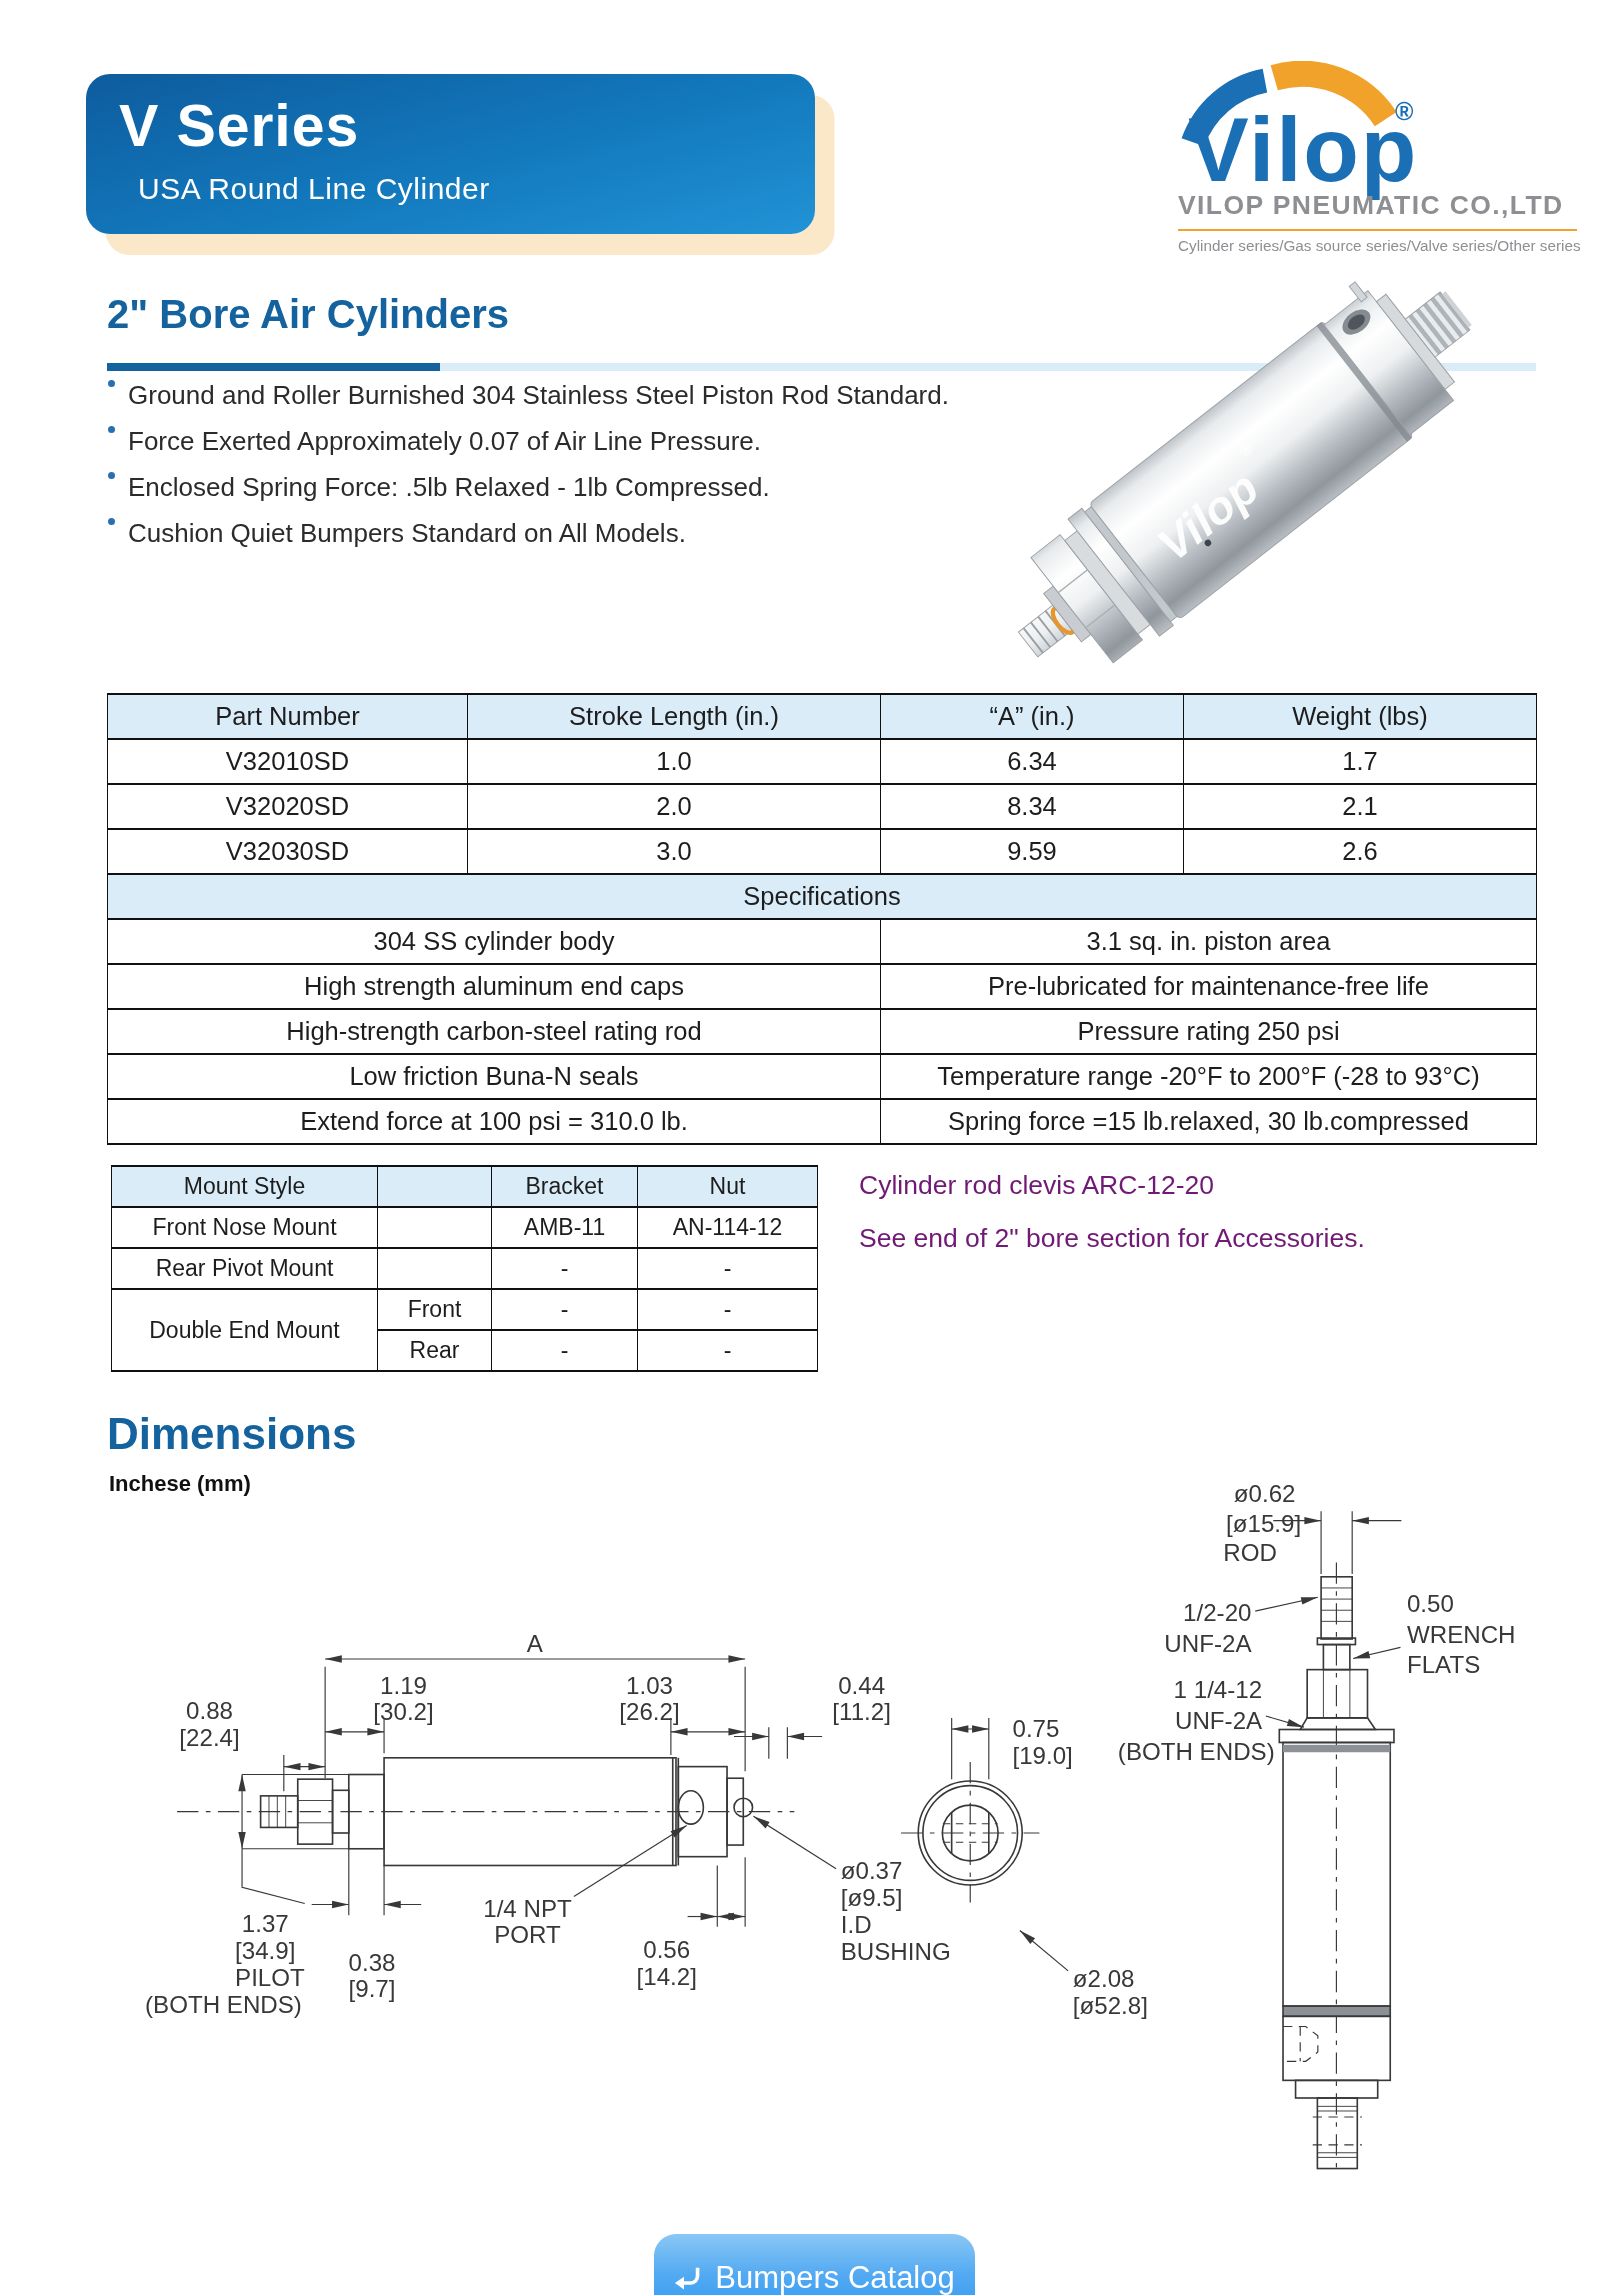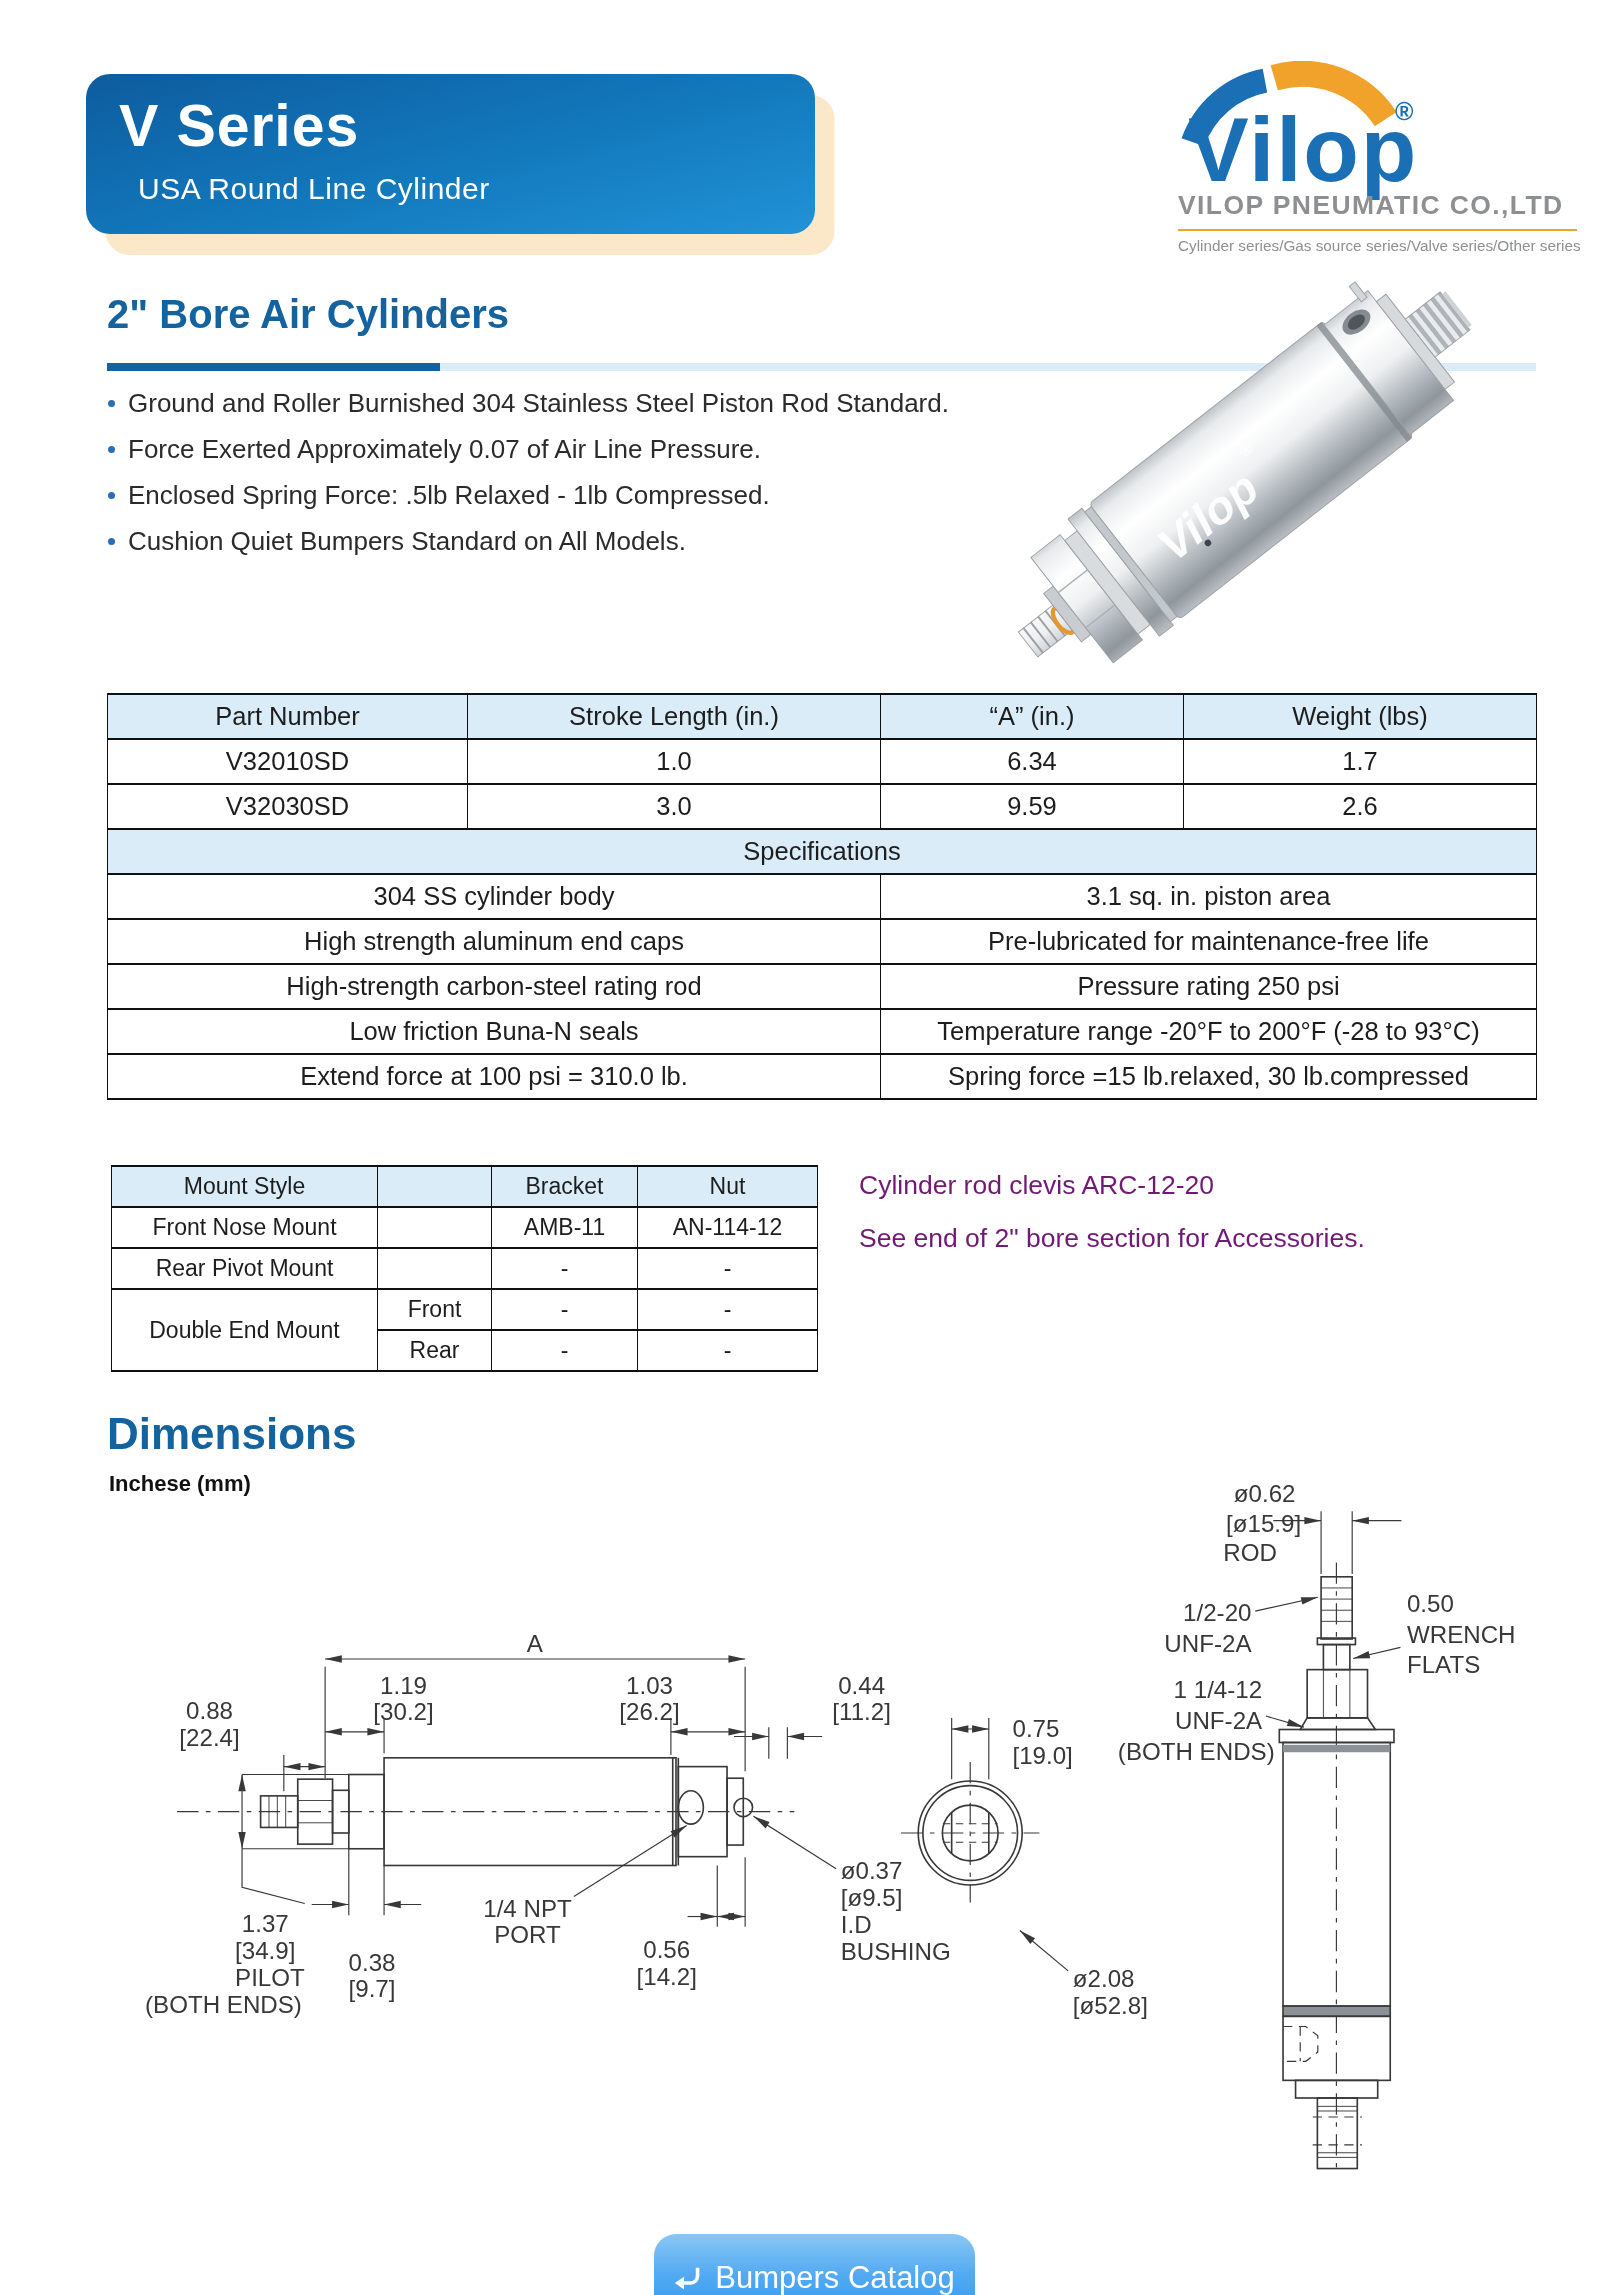--- a/index.html
+++ b/index.html
@@ -26,21 +26,21 @@
   .logo-brand{position:absolute;left:37px;top:42px;font-size:91px;font-weight:bold;color:#1b6fb5;letter-spacing:1.9px;}
   .logo-reg{position:absolute;left:244px;top:41px;font-size:25px;color:#1b6fb5;font-weight:bold;}
   .logo-company{position:absolute;left:27px;top:134px;font-size:26.5px;font-weight:bold;color:#8d8f92;letter-spacing:1.4px;white-space:nowrap;}
   .logo-rule{position:absolute;left:27px;top:173px;width:399px;height:2.3px;background:#f0a22b;}
   .logo-tagline{position:absolute;left:27px;top:181px;font-size:15.3px;color:#8d8f92;white-space:nowrap;}
   
   .sec-title{position:absolute;left:107px;top:292px;font-size:40px;font-weight:bold;color:#14639f;}
   .divider{position:absolute;left:107px;top:363px;width:1429px;height:8.4px;background:#daecf8;}
   .divider-dark{position:absolute;left:0;top:0;width:333px;height:8.4px;background:#14639f;}
   .bullets{position:absolute;left:108px;top:380px;width:882px;}
-  .bullet-row{position:relative;height:46px;display:flex;align-items:center;}
+  .bullet-row{position:relative;height:46px;display:flex;}
   .bullet-dot{width:7px;height:7px;border-radius:50%;background:#2a6fb0;margin-right:13px;flex:0 0 auto;}
   .bullet-text{font-size:26px;color:#2b2b2b;white-space:nowrap;}
   
   .photo{position:absolute;left:919px;top:253px;width:687px;height:469px;}
   
   table{border-collapse:collapse;table-layout:fixed;}
   .spec-table{position:absolute;left:107px;top:693px;width:1429px;}
   .spec-table td{
     border:1.4px solid #101010;border-top-width:2.8px;border-bottom-width:2.8px;
     height:43px;font-size:25.5px;text-align:center;vertical-align:middle;background:#fff;padding:0 12px;
@@ -170,20 +170,26 @@
     <td>“A” (in.)</td>
     <td>Weight (lbs)</td>
   </tr>
   <tr>
     <td>V32010SD</td>
     <td>1.0</td>
     <td>6.34</td>
     <td>1.7</td>
   </tr>
   <tr>
+    <td>V32020SD</td>
+    <td>2.0</td>
+    <td>8.34</td>
+    <td>2.1</td>
+  </tr>
+  <tr>
     <td>V32030SD</td>
     <td>3.0</td>
     <td>9.59</td>
     <td>2.6</td>
   </tr>
   <tr class="hdr">
     <td colspan="4">Specifications</td>
   </tr>
   <tr>
     <td colspan="2">304 SS cylinder body</td>

